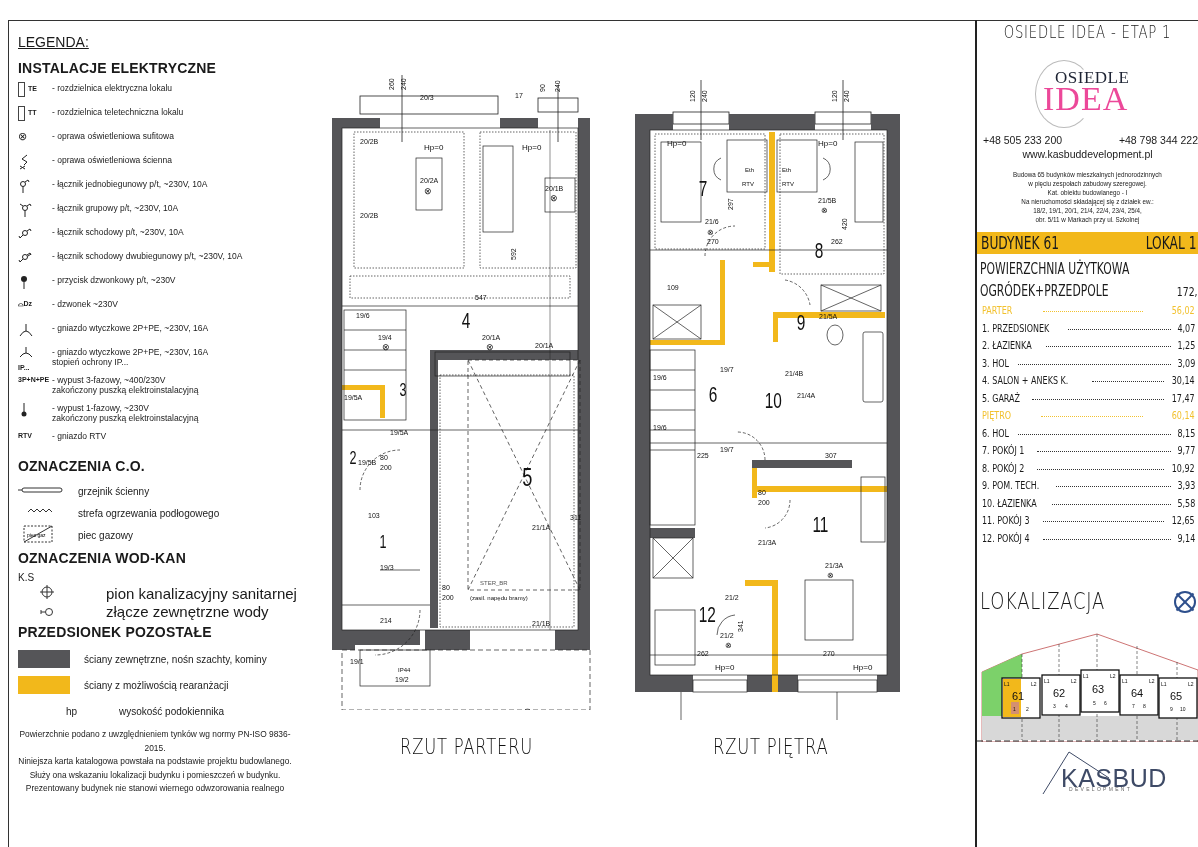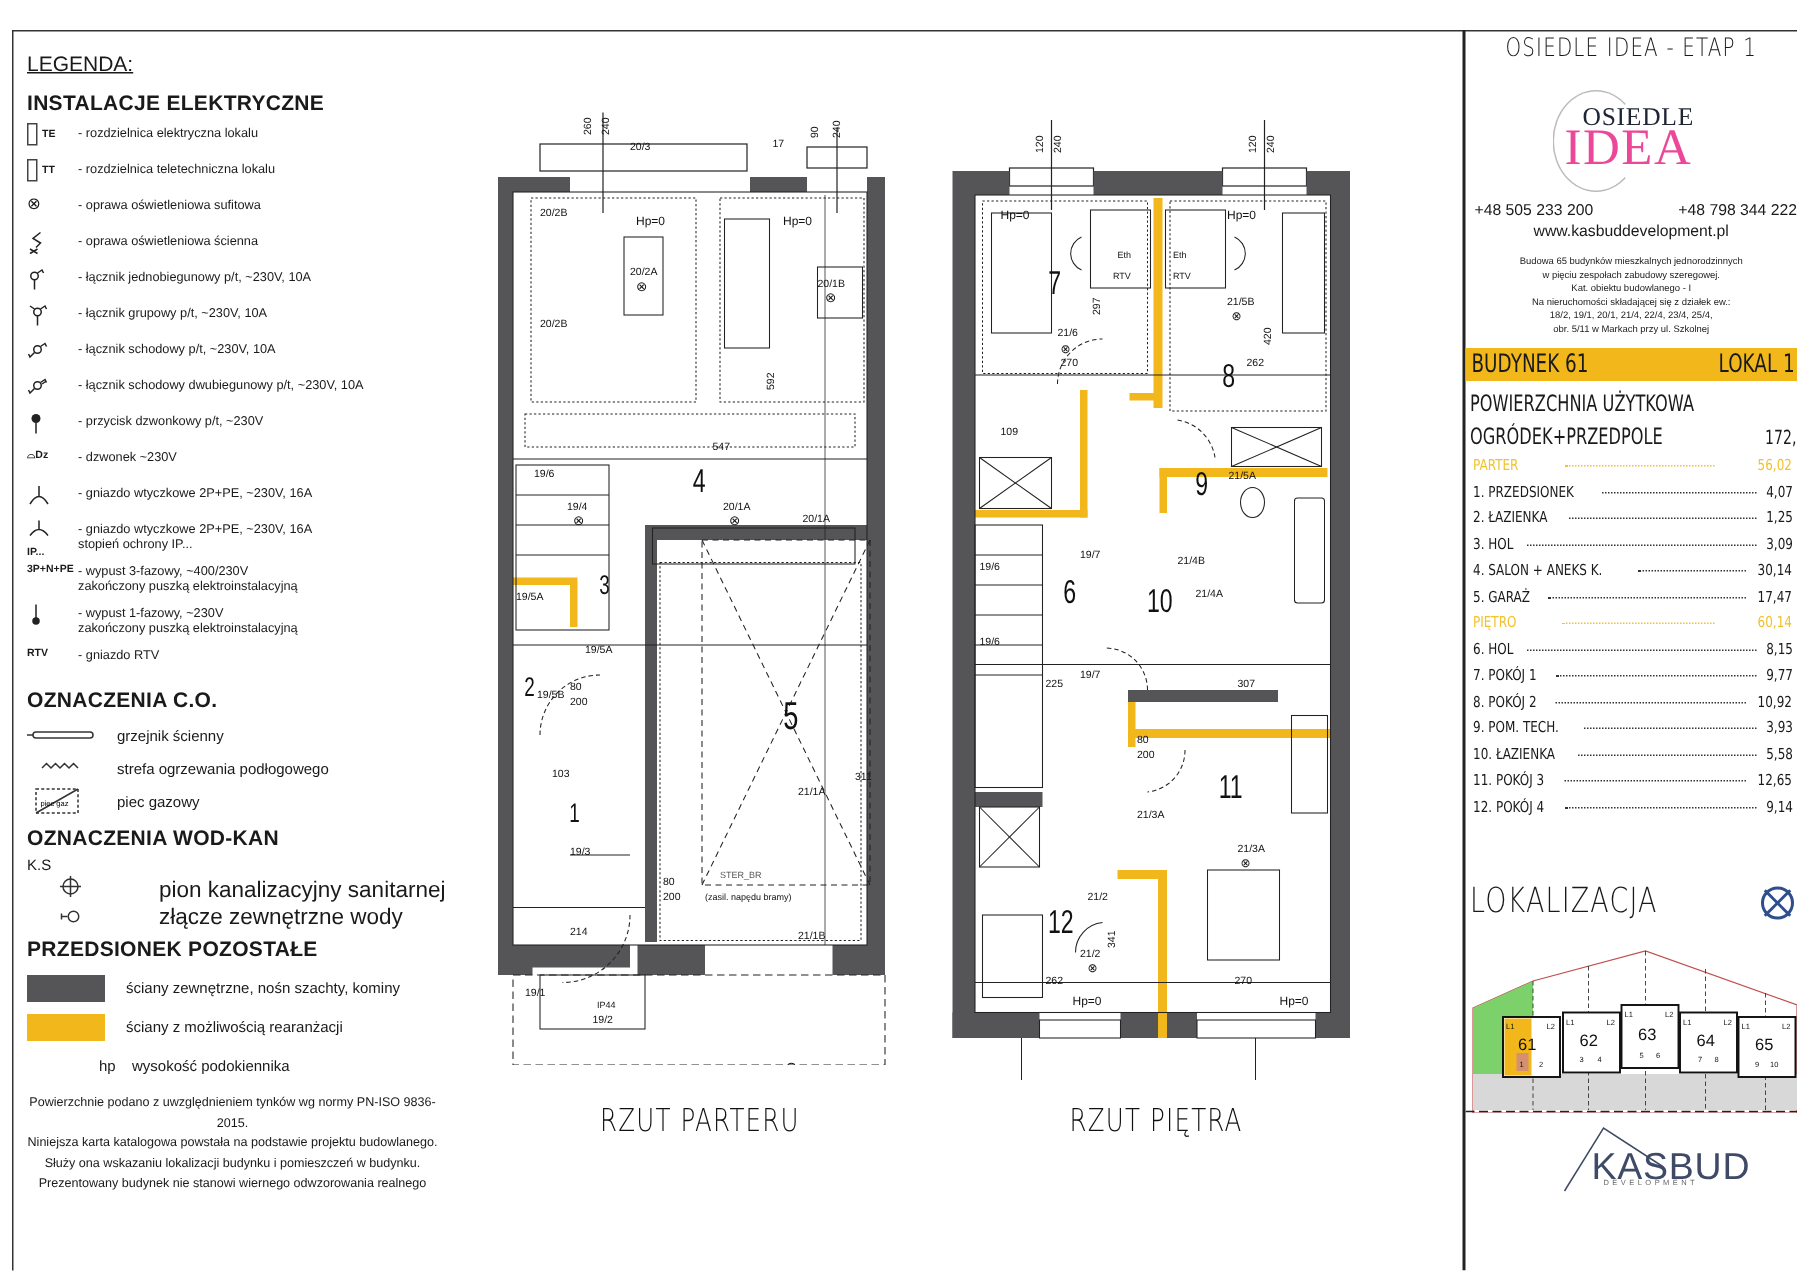--- a/index.html
+++ b/index.html
@@ -206,21 +206,21 @@
   <div class="poz-row">
       <span class="swatch" style="background:#555558"></span>
       <span>ściany zewnętrzne, nośn szachty, kominy</span>
     </div>
   <div class="poz-row">
       <span class="swatch" style="background:#f2b81b"></span>
       <span>ściany z możliwością rearanżacji</span>
     </div>
   <div class="poz-row">
       <span style="width:66px; padding-left:48px;">hp</span>
-      <span style="margin-left:4px">wysokość podokiennika</span>
+      <span style="margin-left:35px">wysokość podokiennika</span>
     </div>
 
   <div class="notes">
     <div>Powierzchnie podano z uwzględnieniem tynków wg normy PN-ISO 9836-2015.</div>
     <div>Niniejsza karta katalogowa powstała na podstawie projektu budowlanego.</div>
     <div>Służy ona wskazaniu lokalizacji budynku i pomieszczeń w budynku.</div>
     <div>Prezentowany budynek nie stanowi wiernego odwzorowania realnego</div>
   </div>
 </div>
 

